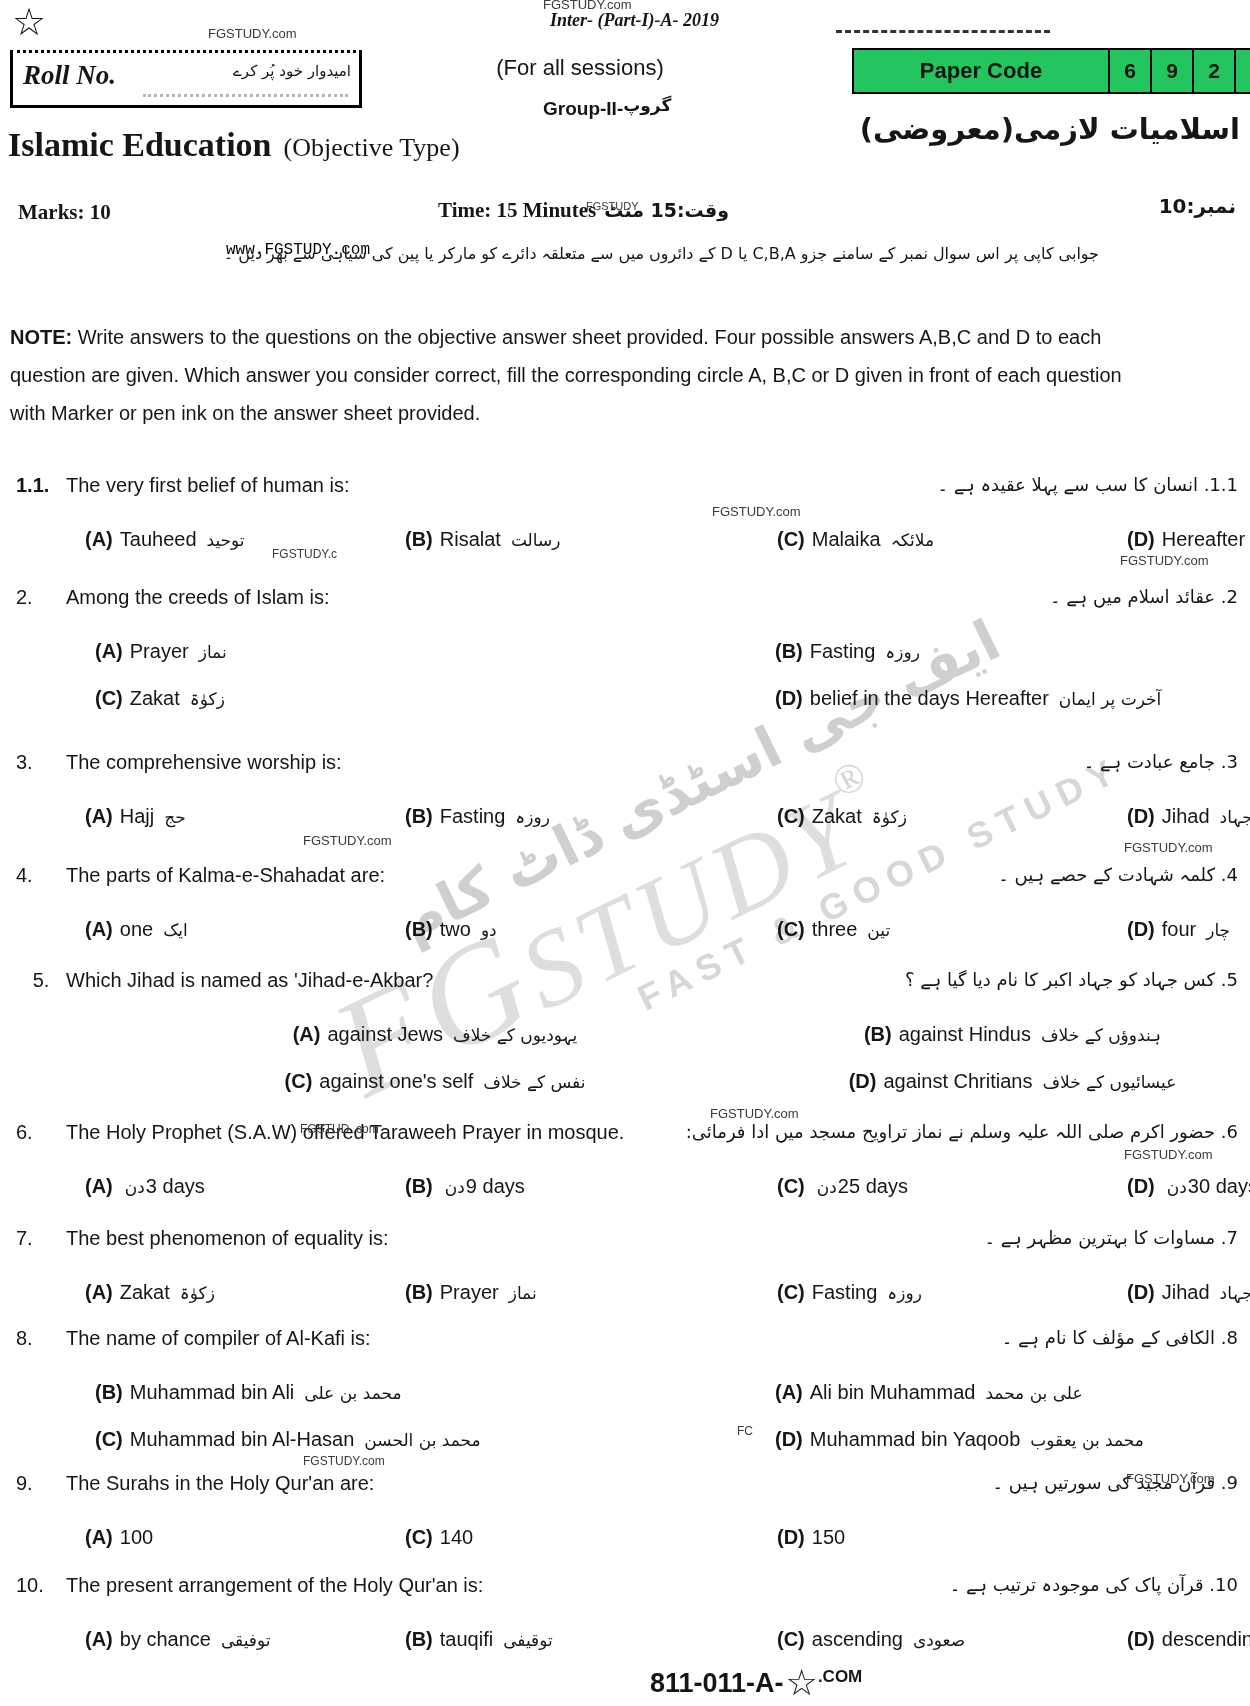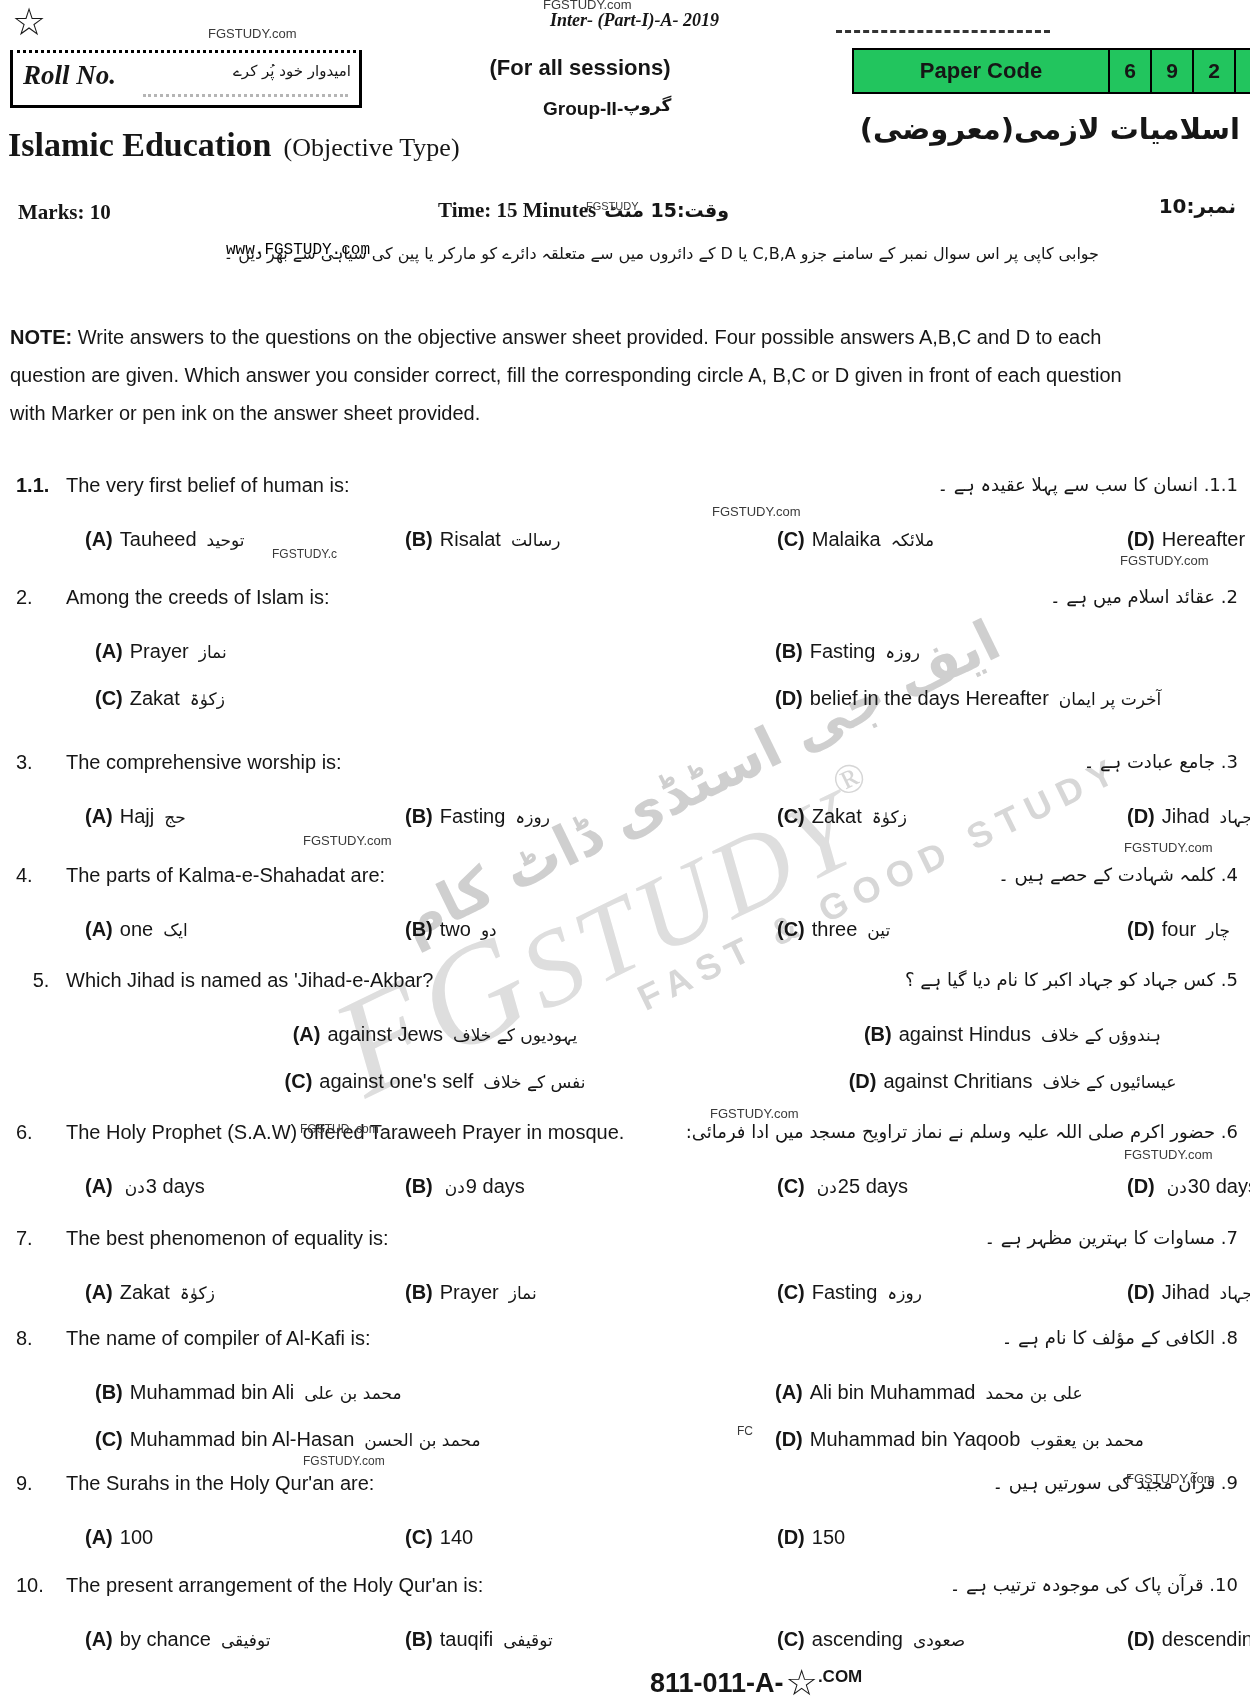--- a/index.html
+++ b/index.html
@@ -12,21 +12,21 @@
   .wm.light { color:#000000;font-family:Liberation Mono, monospace; }
 
   .star-tl { position:absolute; left:12px; top:0px; font-size:38px; z-index:2; }
   .exam-line { position:absolute; left:550px; top:10px; font-family:"Liberation Serif",serif; font-style:italic; font-weight:bold; font-size:18px; z-index:2; }
 
   .roll-box { position:absolute; left:10px; top:50px; width:352px; height:58px; border:3px solid #000; border-top:3px dotted #000; z-index:2; }
   .roll-label { position:absolute; left:10px; top:7px; font-family:"Liberation Serif",serif; font-style:italic; font-weight:bold; font-size:27px; }
   .roll-hint { position:absolute; right:8px; top:9px; font-size:15px; }
   .roll-dots { position:absolute; left:130px; bottom:8px; width:205px; border-bottom:3px dotted #b5b5b5; }
 
-  .sessions { position:absolute; left:430px; top:55px; width:300px; text-align:center; font-weight:bold; font-size:22px; z-index:2; }
+  .sessions { position:absolute; left:430px; top:55px; width:300px; text-align:center; font-weight:normal; font-size:22px; z-index:2; }
   .group-line { position:absolute; left:543px; top:98px; font-weight:bold; font-size:19px; z-index:2; }
   .group-line .ur { font-size:17px; position:relative; top:-4px; }
 
   .dash-line { position:absolute; left:836px; top:30px; width:214px; border-top:3px dashed #333; z-index:2; }
   .pc-box { position:absolute; left:852px; top:48px; display:flex; border:2px solid #000; z-index:2; background:#22c55e; }
   .pc-label { width:254px; height:42px; display:flex; align-items:center; justify-content:center; font-weight:bold; font-size:22px; }
   .pc-digit { width:42px; height:42px; border-left:2px solid #000; display:flex; align-items:center; justify-content:center; font-weight:bold; font-size:21px; }
 
   .title-en { position:absolute; left:8px; top:126px; font-family:"Liberation Serif",serif; font-weight:bold; font-size:34px; z-index:2; }
   .title-type { font-weight:normal; font-size:26px; margin-left:12px; }

